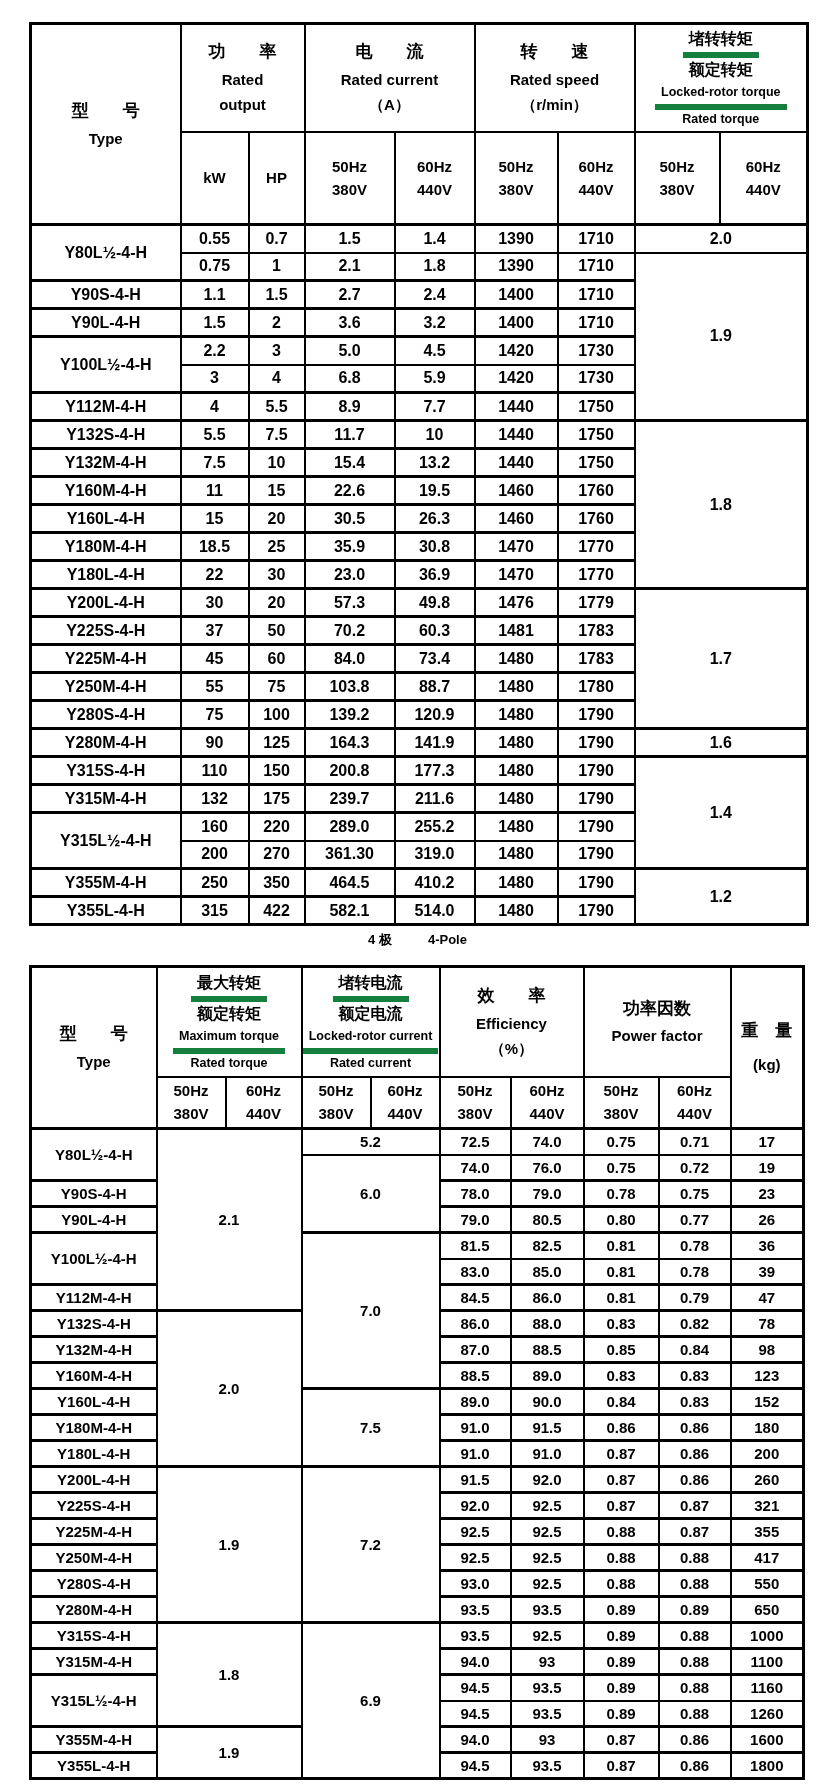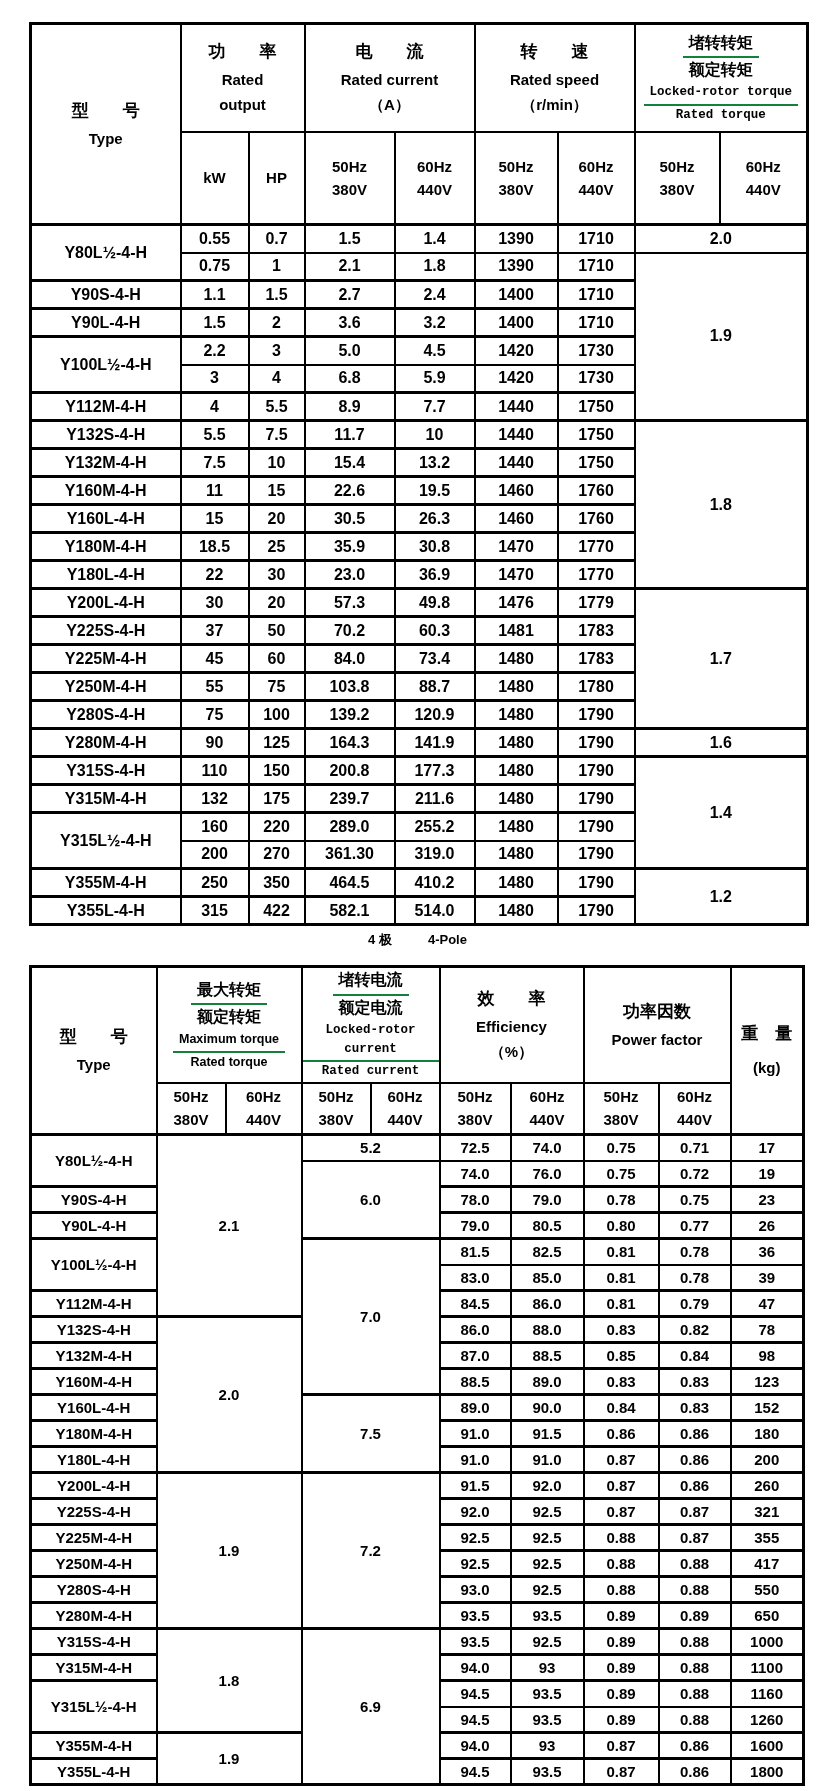--- a/index.html
+++ b/index.html
@@ -17,22 +17,22 @@
   #table1 tr.tier2{height:93px}
   #table2 tr.tier1{height:110px}
   #table2 tr.tier2{height:52px}
   td.gs{border-top:3px solid #000}
   .typehead-inner{display:flex;flex-direction:column;justify-content:center;align-items:center;height:197px}
   #table2 .typehead-inner{height:158px}
   .cnline{font-size:17px;line-height:1.7}
   .cnsm{font-size:16px;line-height:1.55}
   .mdline{font-size:15px;line-height:1.7}
   .enline{font-size:12.5px;line-height:1.55}
-  .serif{font-family:Liberation Mono, monospace}
-  .ub{display:inline-block;border-bottom:2px solid #15803d;padding:0 6px 1px}
+  .serif{font-family:Liberation Sans, sans-serif}
+  .ub{display:inline-block;border-bottom:6px solid #15803d;padding:0 6px 1px}
   .h2 div{font-size:15px;line-height:1.55}
   .wcell{display:flex;flex-direction:column;justify-content:center;align-items:center;height:158px;gap:6px}
   #pole-label{position:absolute;left:29px;top:931px;width:777px;text-align:center;font-weight:bold;font-size:13px}
   #pole-label span{margin:0 18px}
 </style>
 </head>
 <body>
 <div id="page">
 
 <table id="table1">

